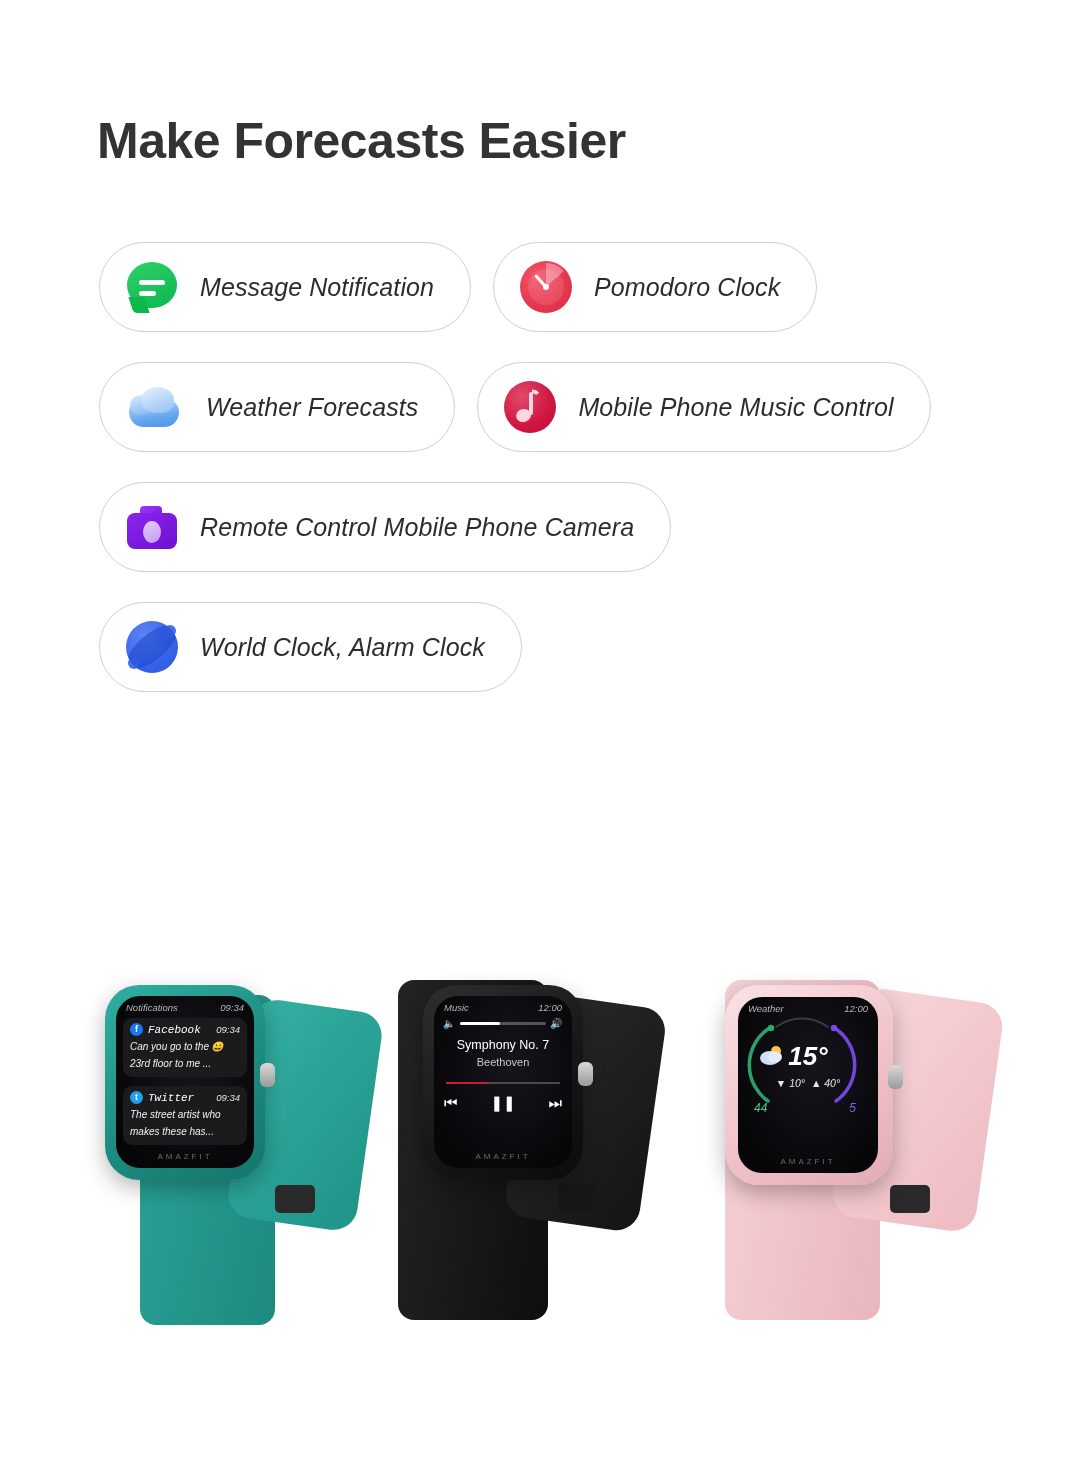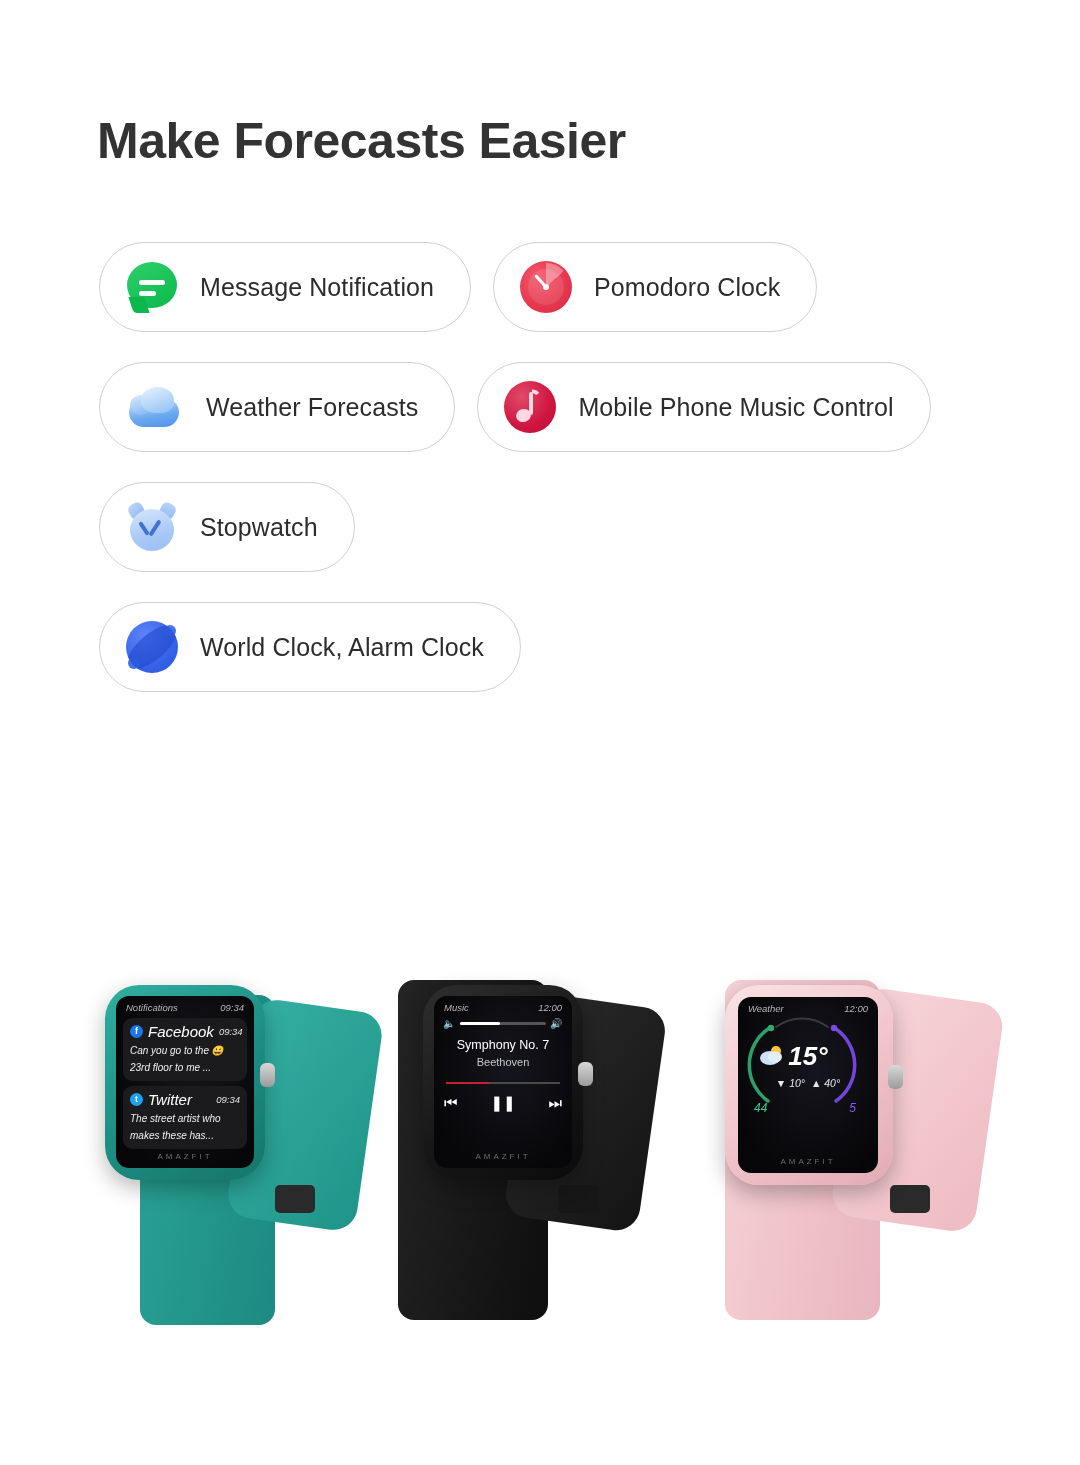--- a/index.html
+++ b/index.html
@@ -17,21 +17,21 @@
     font-size: 50px; font-weight: 700; letter-spacing: -0.5px;
     color: #333333; white-space: nowrap;
   }
 
   
   .features { position: absolute; left: 99px; top: 242px; width: 900px; }
   .pill-row { display: flex; align-items: center; margin-bottom: 30px; }
   .pill {
     display: inline-flex; align-items: center;
     height: 90px; border: 1.5px solid #d0d0d0; border-radius: 46px;
-    background: #ffffff; padding: 0 36px 0 26px; margin-right: 22px;
+    background: #ffffff; padding: 0 36px 0 26px; margin-right: 22px; font-style: italic;
   }
   .pill-label {
     font-size: 25px; color: #2c2c2c; white-space: nowrap;
     margin-left: 22px; letter-spacing: 0.1px;
   }
   .icon { width: 52px; height: 52px; flex: 0 0 52px; position: relative; }
 
   
   .ic-message { position: relative; }
   .ic-message .bub {
@@ -193,21 +193,21 @@
   .watch { position: absolute; }
 
   .band {
     position: absolute; border-radius: 16px;
   }
   .case {
     position: absolute; border-radius: 34px;
     box-shadow: 0 8px 22px rgba(0,0,0,.28);
   }
   .screen {
-    position: absolute; border-radius: 13px; overflow: hidden;
+    position: absolute; border-radius: 24px; overflow: hidden;
     background: radial-gradient(ellipse at 55% 40%, #15151d 0%, #060608 80%);
   }
   .brand {
     position: absolute; left: 0; right: 0; bottom: 7px; text-align: center;
     font-size: 8px; letter-spacing: 3px; color: #6b6b6b;
   }
   .crown {
     position: absolute; width: 15px; height: 24px; border-radius: 6px;
     background: linear-gradient(180deg,#d8d8d8,#9b9b9b);
   }
@@ -223,21 +223,21 @@
   }
   .notif-card {
     position: absolute; left: 7px; right: 7px;
     background: #1b1b1d; border-radius: 9px; padding: 5px 7px;
   }
   .notif-top { display: flex; align-items: center; gap: 5px; }
   .app-dot { width: 13px; height: 13px; border-radius: 50%; display:inline-block; flex:0 0 13px;
     font-size: 9px; color: #fff; text-align: center; line-height: 13px; font-weight: 700; }
   .fb { background: #1877f2; }
   .tw { background: #1da1f2; }
-  .notif-app { font-size: 15px; color: #fff; font-style: italic; flex: 1; }
+  .notif-app { font-size: 11px; color: #fff; font-style: italic; flex: 1; font-family: Liberation Mono, monospace; }
   .notif-time { font-size: 9.5px; color: #e4e4e4; font-style: italic; }
   .notif-body { font-size: 10px; color: #f0f0f0; font-style: italic; line-height: 17px; margin-top: 2px; }
 
   .music-vol { position: absolute; left: 9px; right: 9px; top: 22px; display: flex; align-items: center; gap: 5px; }
   .spk { color: #fff; font-size: 10px; }
   .vol-track { flex: 1; height: 2.5px; border-radius: 2px; background: #555; position: relative; }
   .vol-fill { position: absolute; left: 0; top: 0; bottom: 0; width: 46%; background: #fff; border-radius: 2px; }
   .music-title { position: absolute; left: 0; right: 0; top: 42px; text-align: center; font-size: 12.5px; color: #fff; }
   .music-artist { position: absolute; left: 0; right: 0; top: 60px; text-align: center; font-size: 11px; color: #c9c9c9; }
   .music-prog { position: absolute; left: 12px; right: 12px; top: 86px; height: 2px; background: #4a4a4a; }
@@ -297,28 +297,26 @@
             <span class="note-head"></span>
           <span class="note-stem"></span>
             <span class="note-flag"></span>
         </span>
         <span class="pill-label">Mobile Phone Music Control</span>
       </div>
     </div>
 
     <div class="pill-row">
       <div class="pill">
-        <span class="icon ic-stopwatch">
-          <span class="ear-l"></span>
-            <span class="ear-r"></span>
-            <span class="face"></span>
-          <span class="h1"></span>
-            <span class="h2"></span>
-        </span>
-        <span class="pill-label">Stopwatch</span>
+        <span class="icon ic-camera">
+          <span class="hump"></span>
+            <span class="body"></span>
+            <span class="lens"></span>
+        </span>
+        <span class="pill-label">Remote Control Mobile Phone Camera</span>
       </div>
     </div>
 
 
     <div class="pill-row">
       <div class="pill">
         <span class="icon ic-globe">
           <span class="disc"></span>
             <span class="nub1"></span>
             <span class="nub2"></span>

